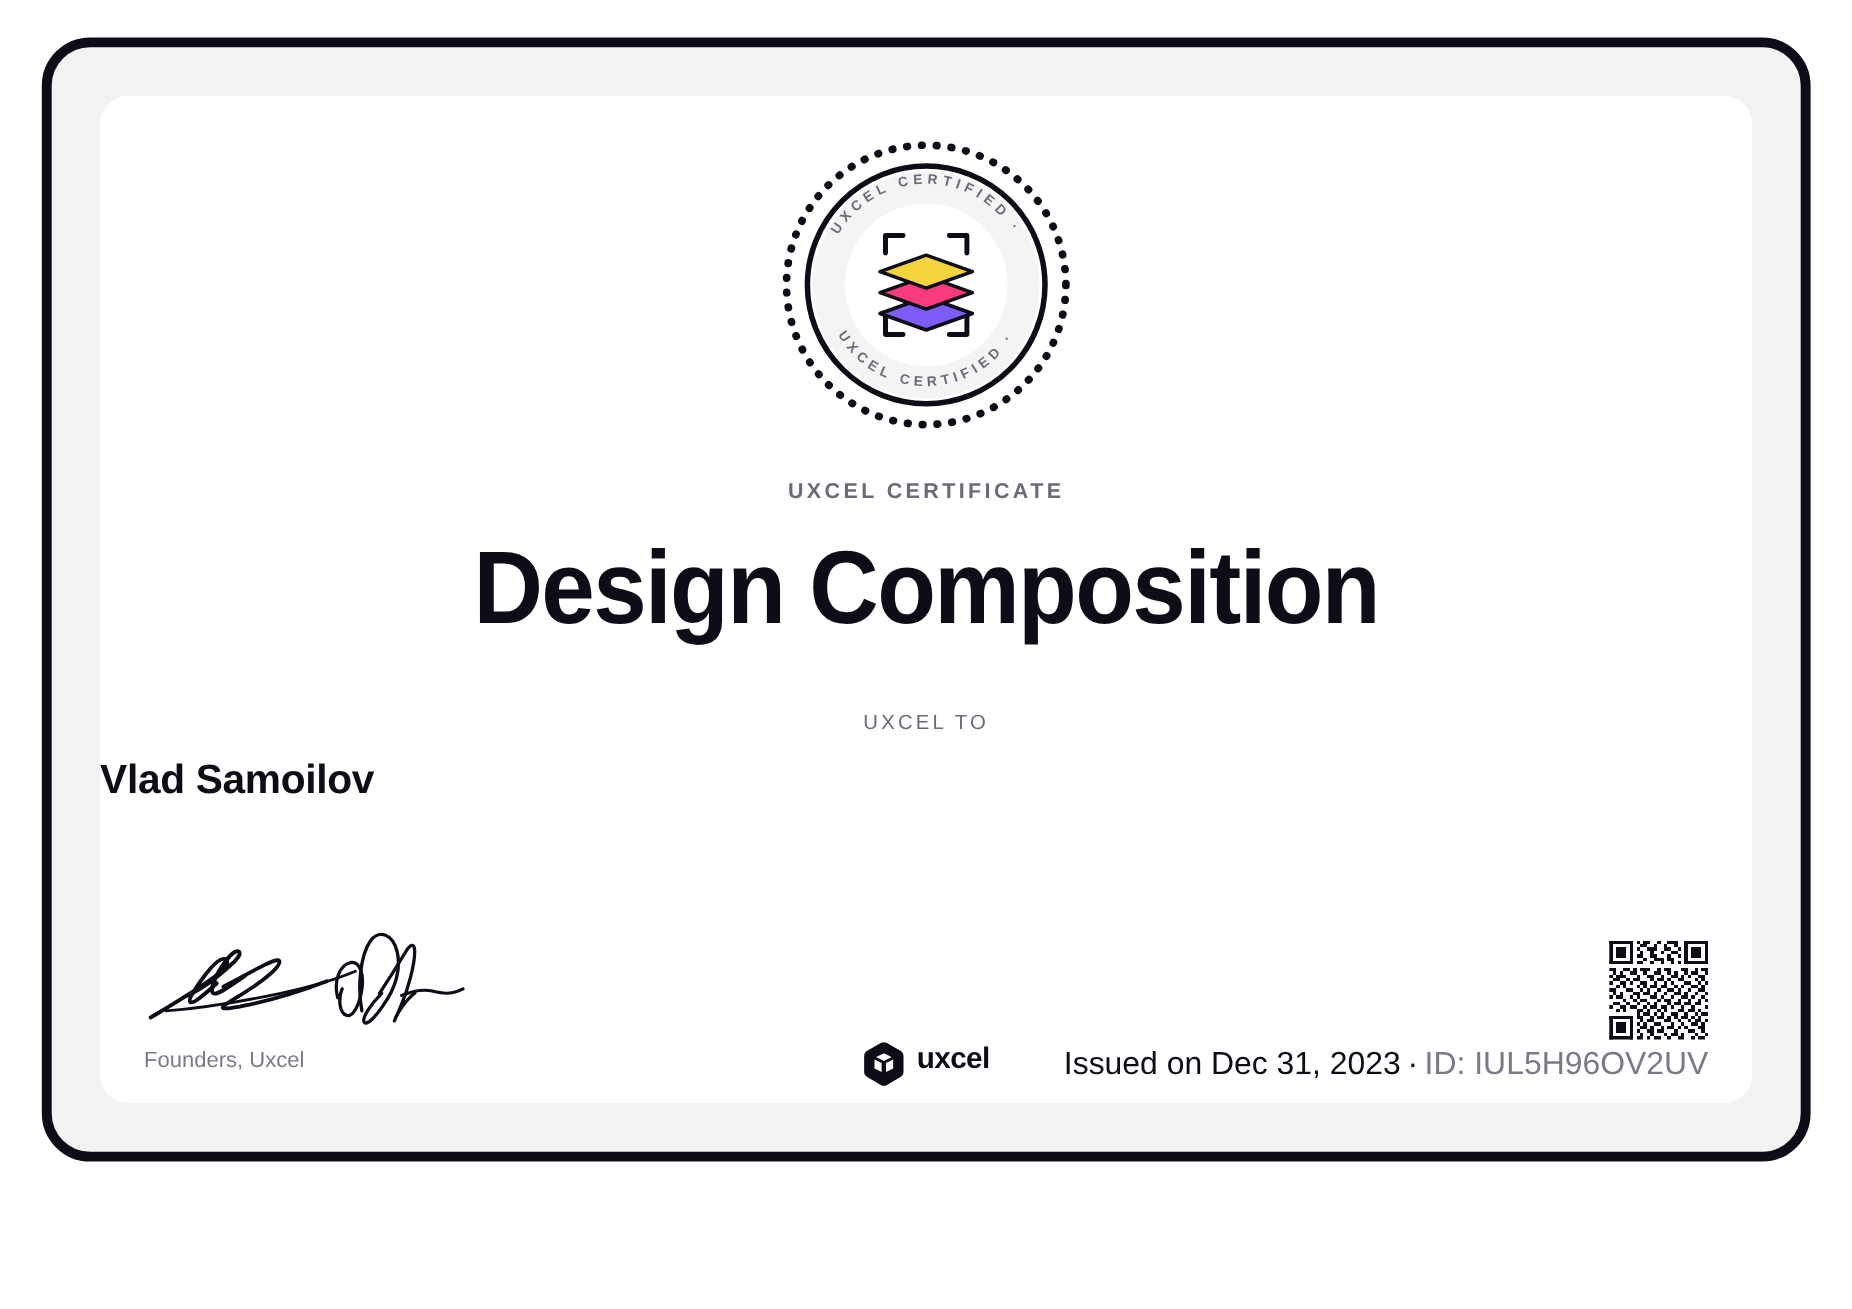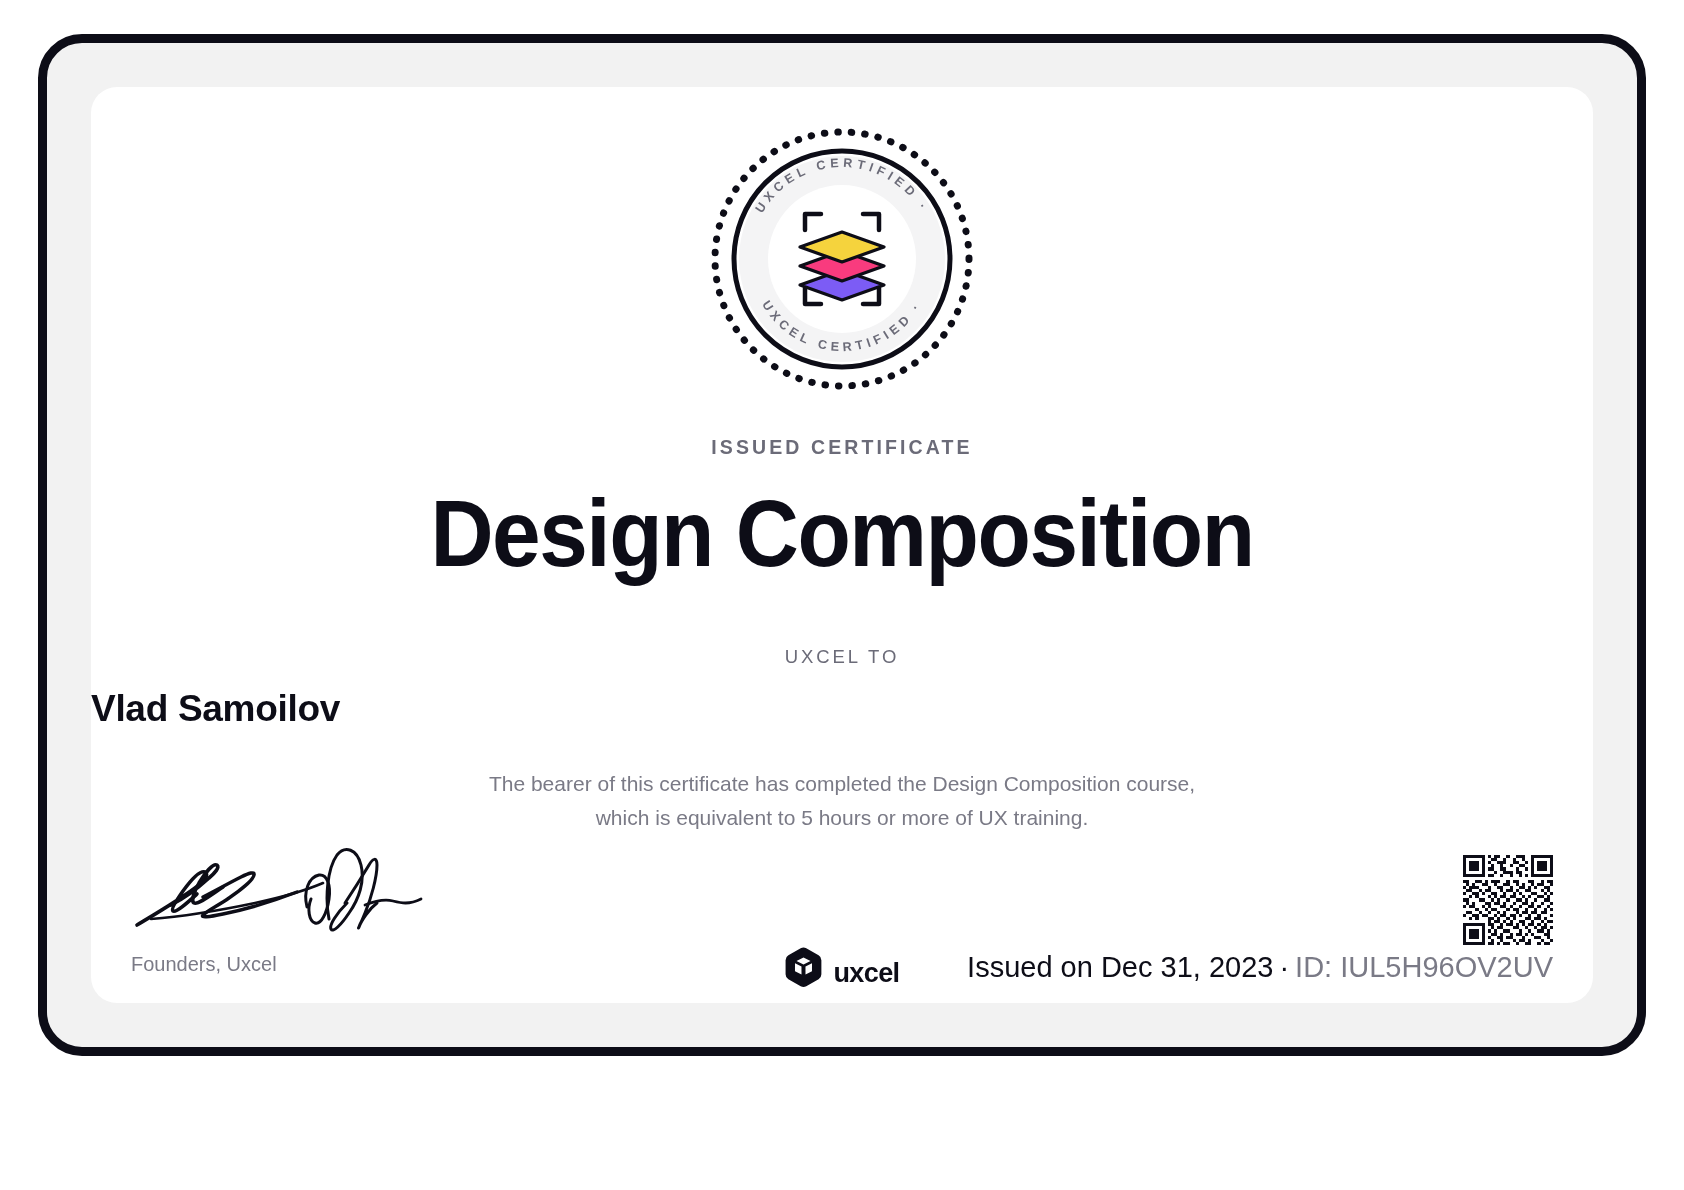--- a/index.html
+++ b/index.html
@@ -121,21 +121,21 @@
     color: #7a7a86;
   }
 
   
   .footer-logo {
     position: absolute;
     left: 50%;
     transform: translateX(-50%);
     top: 860px;
     display: flex;
-    align-items: flex-end;
+    align-items: flex-start;
     gap: 11px;
   }
   .logo-mark { display: block; }
   .logo-word {
     font-size: 27px;
     font-weight: 700;
     color: #0d0d17;
     letter-spacing: -0.6px;
   }
 
@@ -196,32 +196,28 @@
         </g>
 
         <g stroke="#0d0d17" stroke-width="3.2" stroke-linejoin="round">
           <polygon points="134,145 176,160 134,175 92,160" fill="#7C5CF5"></polygon>
           <polygon points="134,126 176,141 134,156 92,141" fill="#F93B7E"></polygon>
           <polygon points="134,107 176,122 134,137 92,122" fill="#F5D33D"></polygon>
         </g>
       </svg>
     </div>
 
-    <div class="course-label">ISSUED CERTIFICATE</div>
+    <div class="course-label">UXCEL CERTIFICATE</div>
 
     <h1 class="course-title">Design Composition</h1>
 
     <div class="issued-label">UXCEL TO</div>
 
     <div class="recipient-name">Vlad Samoilov</div>
 
-    <p class="description">
-      <span>The bearer of this certificate has completed the Design Composition course,</span><br>
-      <span>which is equivalent to 5 hours or more of UX training.</span>
-    </p>
 
     <div class="signature-block">
       <svg width="300" height="100" viewBox="0 0 300 100" xmlns="http://www.w3.org/2000/svg">
         <g fill="none" stroke="#0d0d17" stroke-linecap="round" stroke-linejoin="round">
           <path d="M6 78 C 26 66, 50 52, 68 38 C 74 33, 78 27, 74 25 C 69 23, 60 33, 52 44 C 45 54, 40 62, 42 64 C 45 66, 56 56, 66 47" stroke-width="3.6"></path>
           <path d="M40 58 C 52 52, 66 42, 78 31 C 84 26, 89 20, 86 18 C 82 16, 74 26, 68 36 C 63 45, 60 54, 63 56 C 67 58, 80 48, 92 40" stroke-width="3.6"></path>
           <path d="M72 50 C 84 44, 98 36, 110 30 C 118 26, 124 24, 123 28 C 122 33, 110 43, 98 51 C 88 58, 76 64, 72 68 C 69 71, 78 70, 92 67 C 112 63, 140 55, 166 45" stroke-width="3.4"></path>
           <path d="M20 72 C 46 70, 86 64, 124 56 C 152 50, 178 42, 192 36" stroke-width="2.6"></path>
         </g>
         <g fill="none" stroke="#0d0d17" stroke-linecap="round" stroke-linejoin="round">

